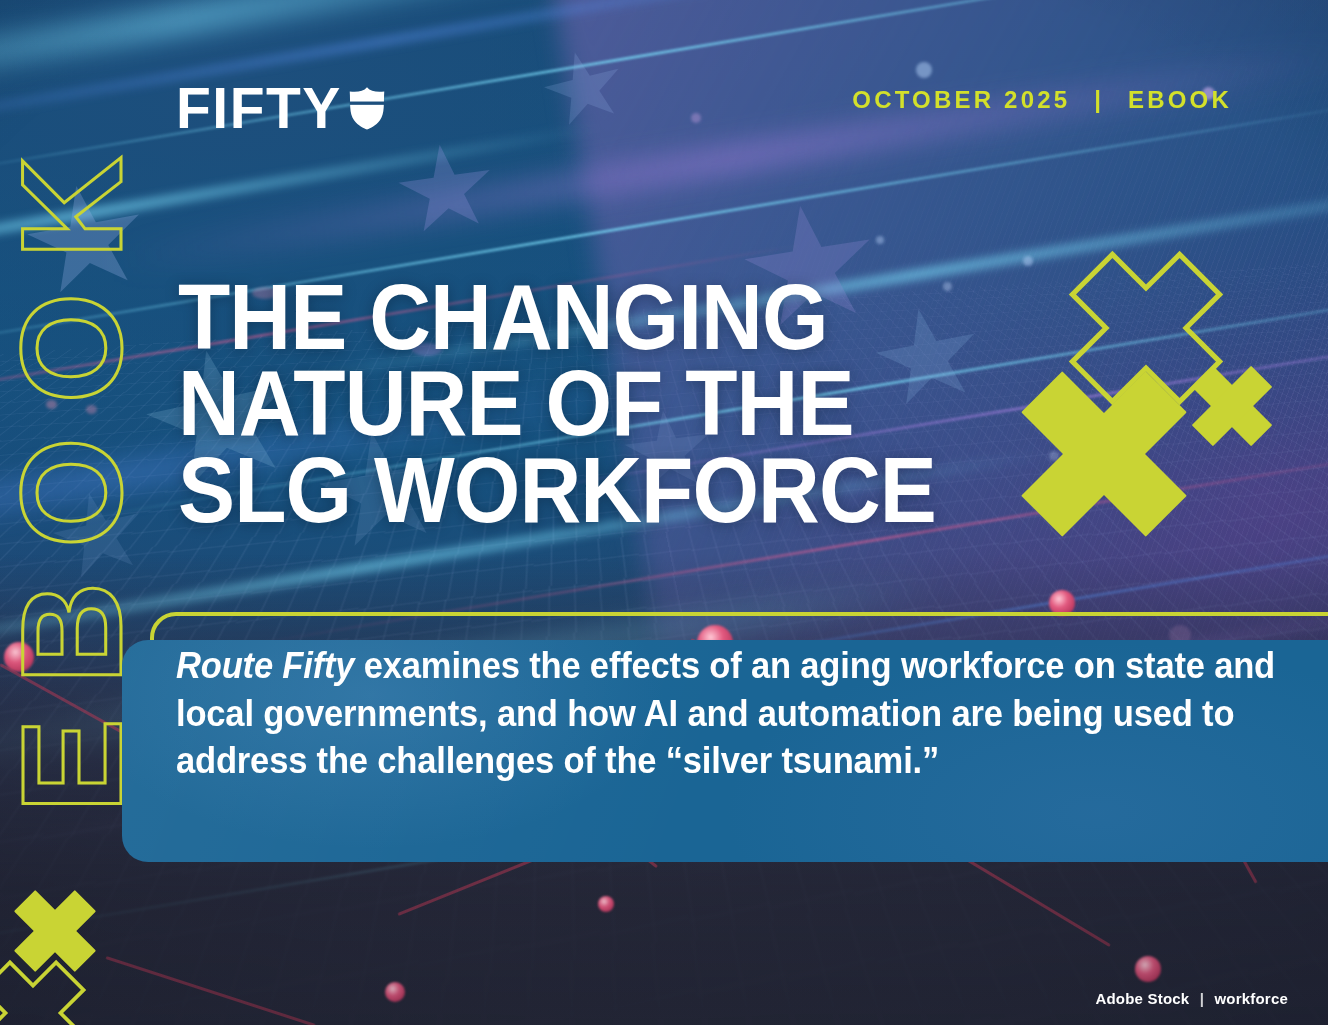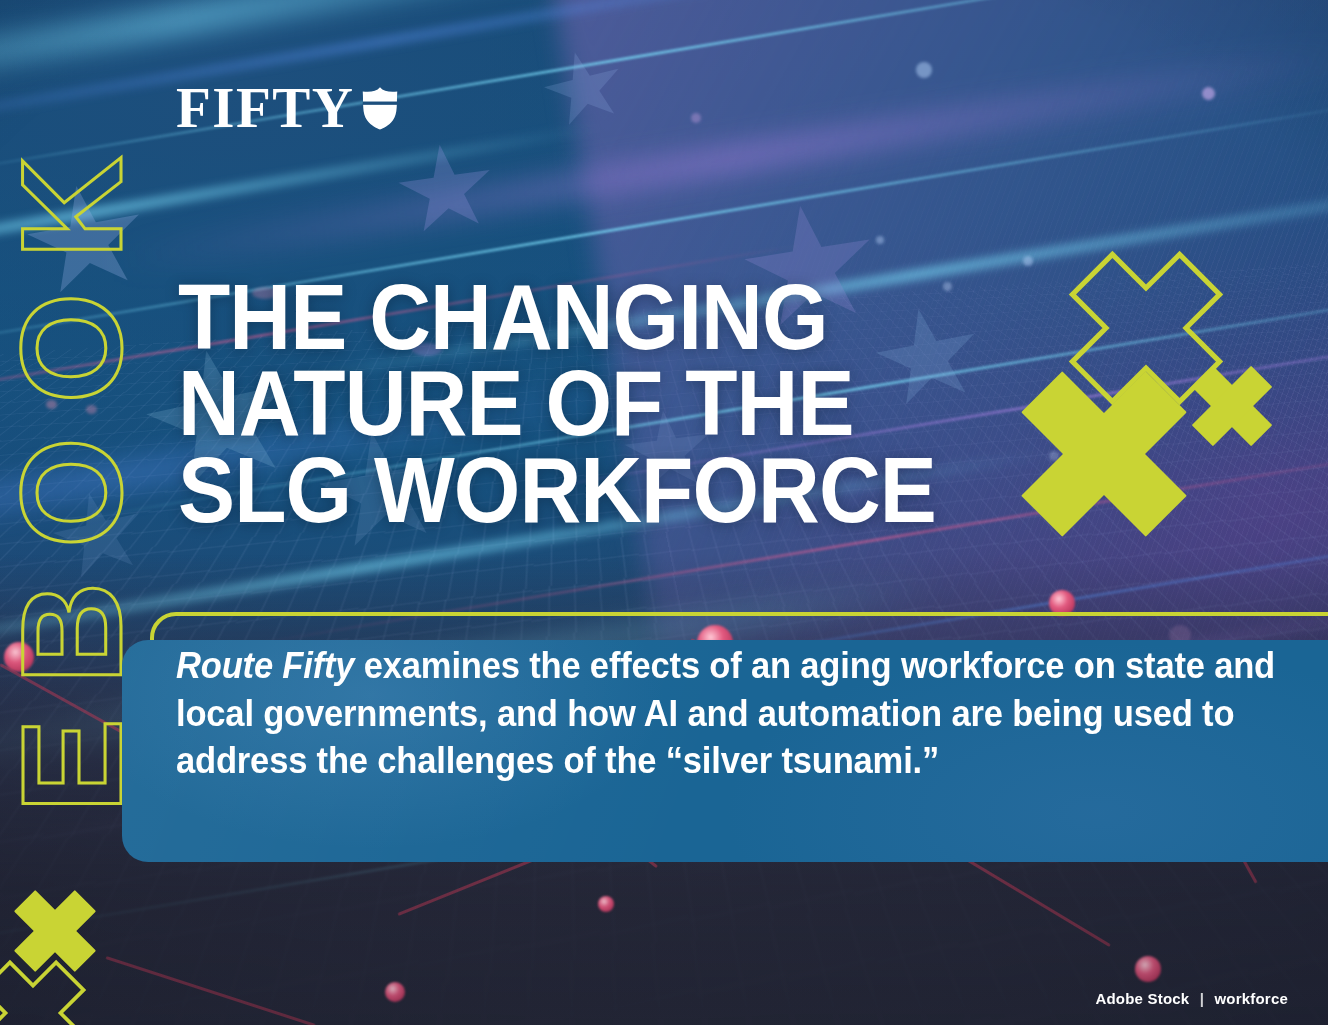--- a/index.html
+++ b/index.html
@@ -141,21 +141,21 @@
     color:#ffffff;
   }
   .brandmark .ln {
     font-size:57px;
     font-weight:700;
     line-height:.92;
     letter-spacing:1.5px;
     font-family:"Liberation Sans", sans-serif;
     white-space:nowrap;
   }
-  .brandmark .ln2 { display:flex; align-items:flex-end; gap:2px;font-family:Liberation Serif, serif; }
+  .brandmark .ln2 { display:flex; align-items:flex-end; gap:2px; }
   .shield { width:46px; height:46px; margin-bottom:3px; }
 
   .kicker {
     position:absolute; right:96px; top:86px;
     color:#d3e02b;
     font-size:24px;
     font-weight:700;
     letter-spacing:3.2px;
     white-space:nowrap;
     font-family:"Liberation Sans", sans-serif;
@@ -353,20 +353,25 @@
       <span>FIFTY</span>
       <span class="shield">
         <svg viewBox="0 0 64 64" aria-hidden="true">
           <path d="M32 3 C27 9 19 10 8 9 C9 24 7 40 14 49 C20 57 27 60 32 62 C37 60 44 57 50 49 C57 40 55 24 56 9 C45 10 37 9 32 3 Z" fill="#ffffff"></path>
           <rect x="8" y="23" width="48" height="4.6" fill="#1d4f7d"></rect>
         </svg>
       </span>
     </div>
   </div>
 
+  <div class="kicker">
+    <span>OCTOBER 2025</span>
+    <span class="sep">|</span>
+    <span>EBOOK</span>
+  </div>
 
   <h1 class="headline">
     <span class="tl">THE CHANGING</span>
     <span class="tl">NATURE OF THE</span>
     <span class="tl">SLG WORKFORCE</span>
   </h1>
 
   <div class="deck-wrap">
     <div class="deck-outline"></div>
     <div class="deck-panel">

